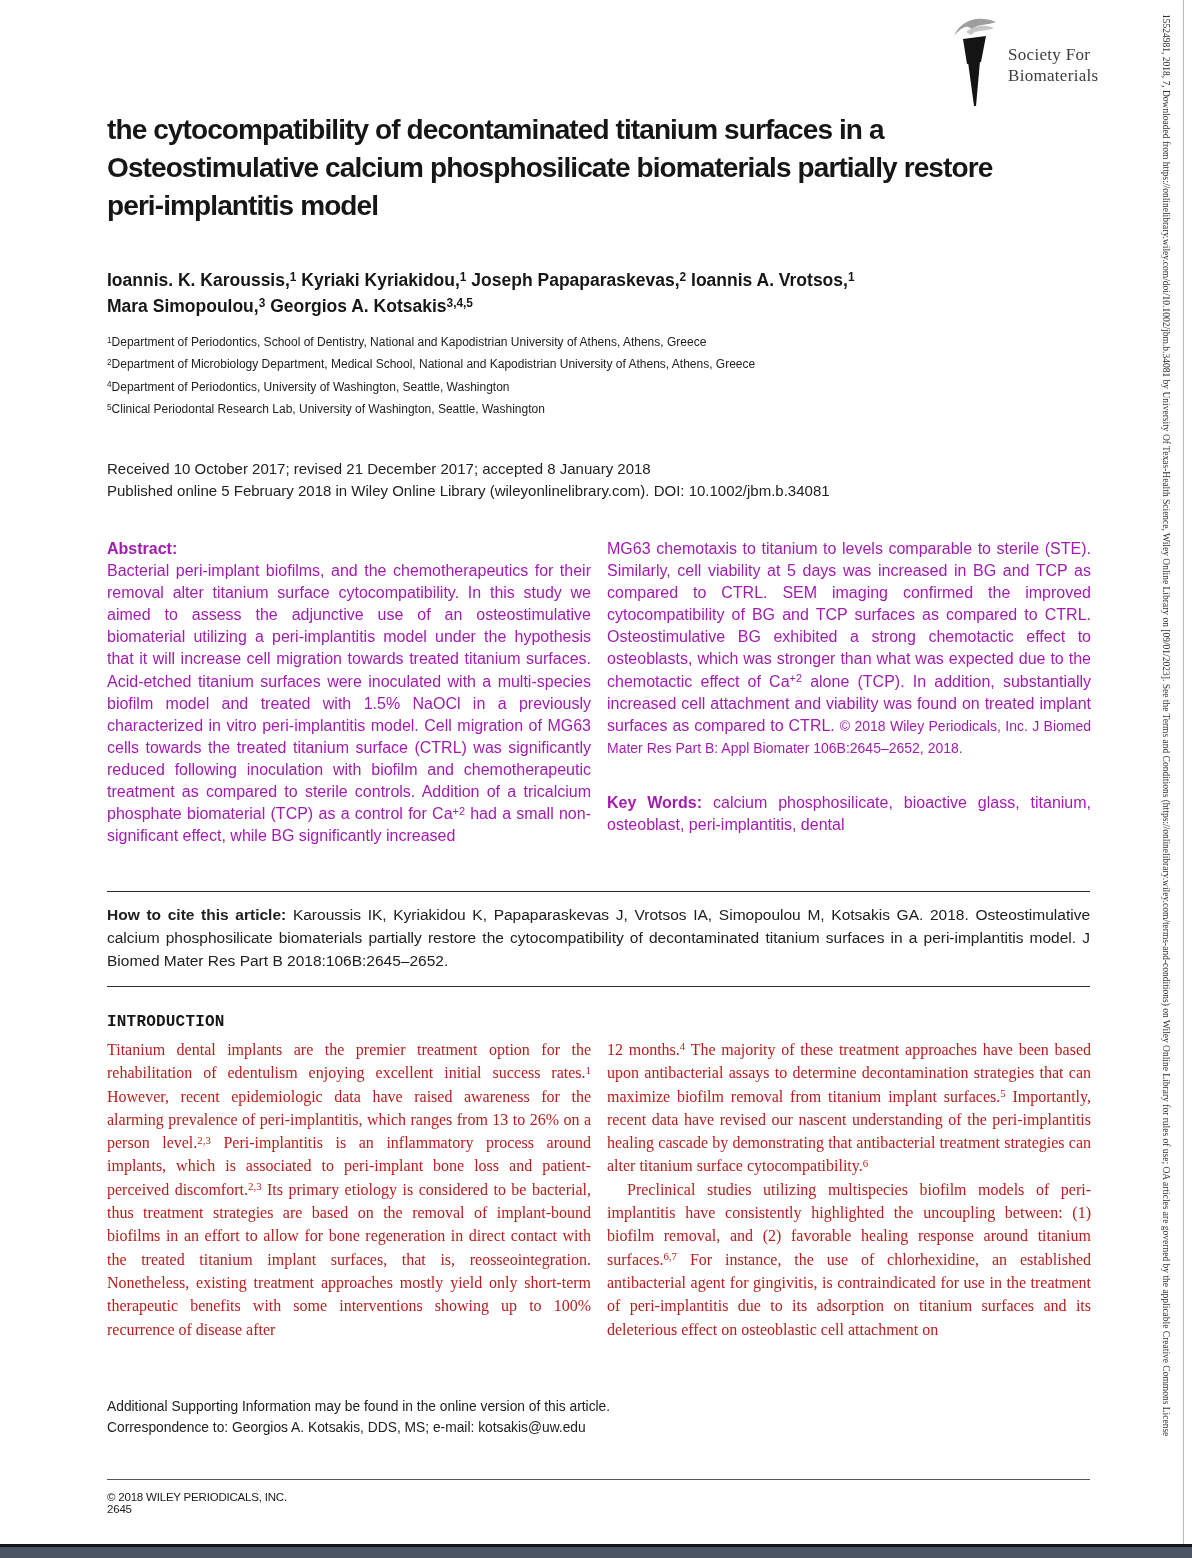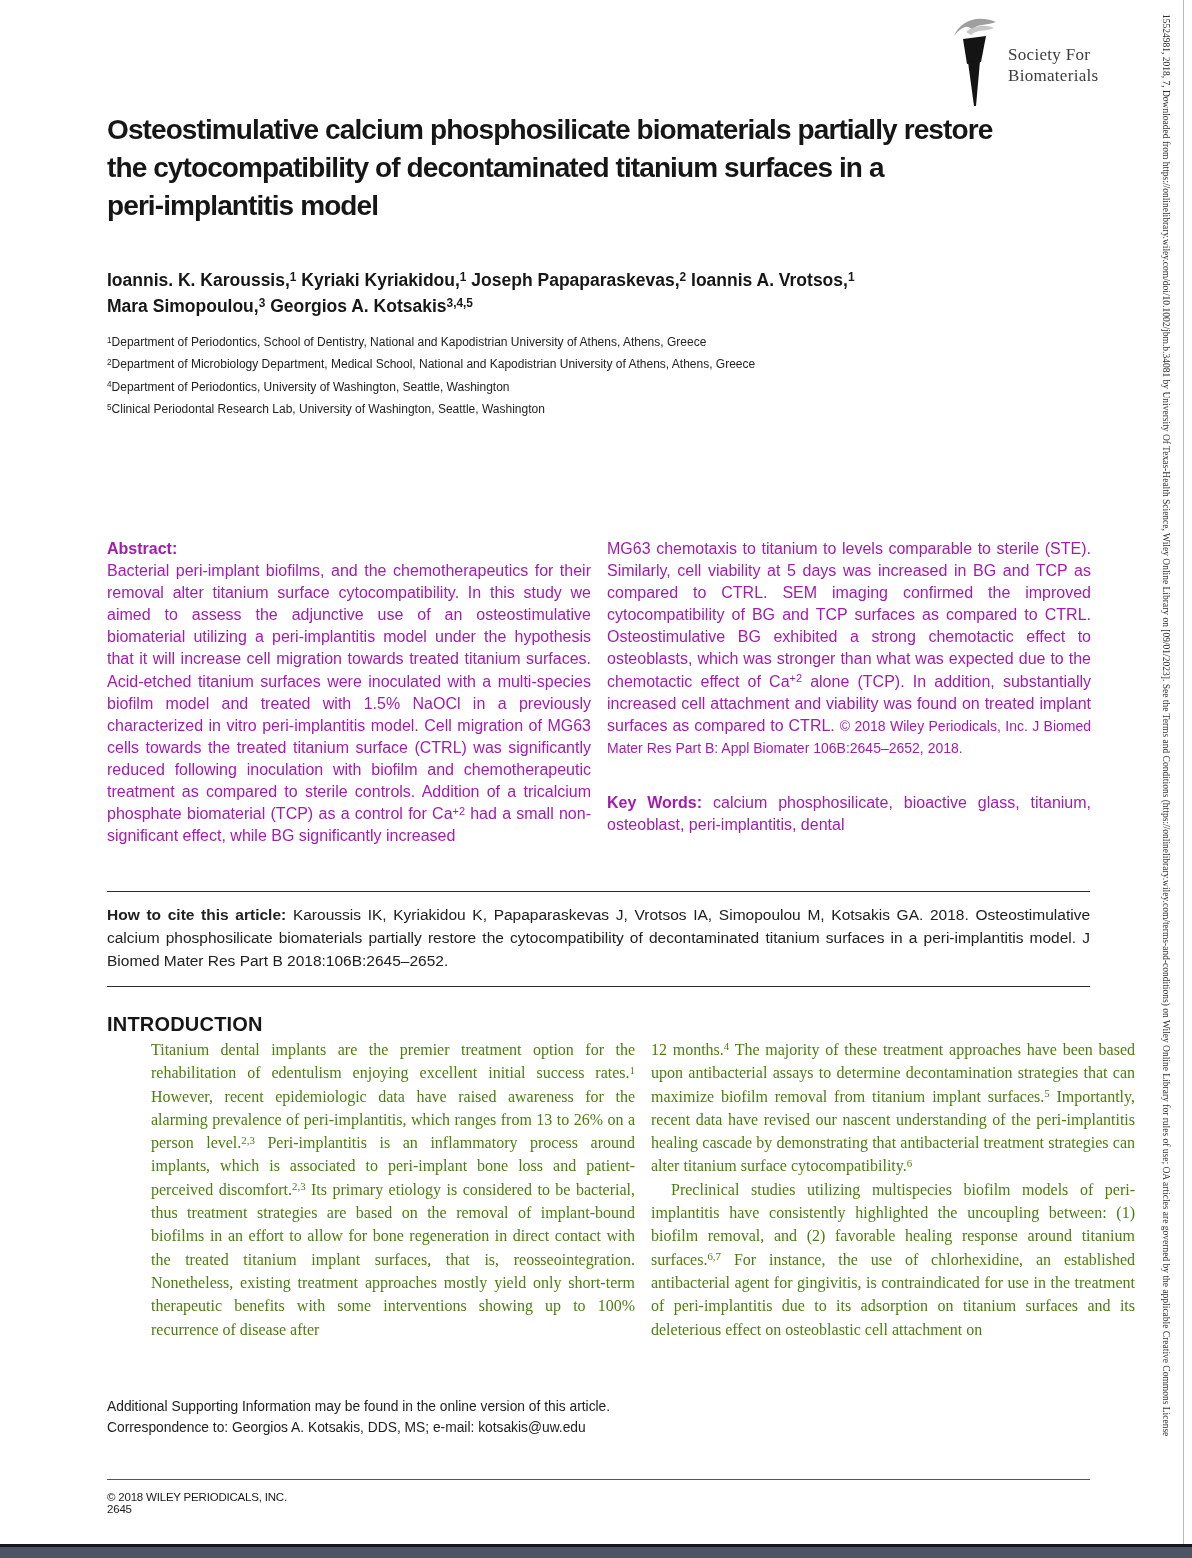--- a/index.html
+++ b/index.html
@@ -30,24 +30,24 @@
   .run-b{font-weight:bold;}
   .run-cite{font-size:14px;}
   
   .rule{position:absolute;left:107px;width:983px;height:0;border-top:1.6px solid #2b2b2b;}
   .rule-1{top:891px;} .rule-2{top:986px;}
   .rule-footer{top:1479px;border-top:1px solid #555;}
   
   .citebox{position:absolute;left:107px;top:903px;width:983px;font-size:15.5px;
            line-height:23px;text-align:justify;color:#202020;}
   
-  .intro-head{position:absolute;left:107px;top:1013px;font-weight:bold;font-size:20px;
-              letter-spacing:.2px;color:#161616;}
+  .intro-head{position:absolute;left:107px;top:1013px;font-weight:bold;font-size:16px;
+              letter-spacing:.2px;color:#161616;font-family:Liberation Mono, monospace;}
   .intro{top:1038px;font-family:"Liberation Serif",serif;font-size:16px;line-height:23.3px;
-         text-align:justify;color:#4d7c0f;margin-left:44px;}
+         text-align:justify;color:#b91c1c;}
   .intro p{margin:0;}
   .intro p.indent{text-indent:20px;}
   
   .footnotes{position:absolute;left:107px;top:1396px;font-size:13.8px;line-height:21px;color:#222;}
   
   .footer{position:absolute;left:107px;top:1491px;width:983px;display:flex;
           justify-content:space-between;font-size:11.5px;letter-spacing:-0.2px;color:#1a1a1a;flex-direction:column;}
   
   .sidebar{position:absolute;left:1171px;top:14px;transform:rotate(90deg);transform-origin:0 0;
            font-family:"Liberation Serif",serif;font-size:9.5px;color:#303030;
@@ -70,37 +70,41 @@
         <polygon points="18,50 30,49 26,94 24,94" fill="#141414"></polygon>
       </svg>
     </span>
     <div class="logo-text">
       <div>Society For</div>
       <div>Biomaterials</div>
     </div>
   </div>
 
   <div class="title">
+    <div>the cytocompatibility of decontaminated titanium surfaces in a</div>
     <div>Osteostimulative calcium phosphosilicate biomaterials partially restore</div>
-    <div>the cytocompatibility of decontaminated titanium surfaces in a</div>
     <div>peri-implantitis model</div>
   </div>
 
   <div class="authors">
     <div><span>Ioannis. K. Karoussis,</span><span class="run-sup">1</span><span> Kyriaki Kyriakidou,</span><span class="run-sup">1</span><span> Joseph Papaparaskevas,</span><span class="run-sup">2</span><span> Ioannis A. Vrotsos,</span><span class="run-sup">1</span></div>
     <div><span>Mara Simopoulou,</span><span class="run-sup">3</span><span> Georgios A. Kotsakis</span><span class="run-sup">3,4,5</span></div>
   </div>
 
   <div class="affils">
     <div><span class="run-sup">1</span><span>Department of Periodontics, School of Dentistry, National and Kapodistrian University of Athens, Athens, Greece</span></div>
     <div><span class="run-sup">2</span><span>Department of Microbiology Department, Medical School, National and Kapodistrian University of Athens, Athens, Greece</span></div>
     <div><span class="run-sup">4</span><span>Department of Periodontics, University of Washington, Seattle, Washington</span></div>
     <div><span class="run-sup">5</span><span>Clinical Periodontal Research Lab, University of Washington, Seattle, Washington</span></div>
   </div>
 
+  <div class="received">
+    <div>Received 10 October 2017; revised 21 December 2017; accepted 8 January 2018</div>
+    <div>Published online 5 February 2018 in Wiley Online Library (wileyonlinelibrary.com). DOI: 10.1002/jbm.b.34081</div>
+  </div>
 
   <div class="col-left abs">
     <div class="abs-head">Abstract:</div>
     <div><span>Bacterial peri-implant biofilms, and the chemotherapeutics for their removal alter titanium surface cytocompatibility. In this study we aimed to assess the adjunctive use of an osteostimulative biomaterial utilizing a peri-implantitis model under the hypothesis that it will increase cell migration towards treated titanium surfaces. Acid-etched titanium surfaces were inoculated with a multi-species biofilm model and treated with 1.5% NaOCl in a previously characterized </span><span class="run-i">in vitro</span><span> peri-implantitis model. Cell migration of MG63 cells towards the treated titanium surface (CTRL) was significantly reduced following inoculation with biofilm and chemotherapeutic treatment as compared to sterile controls. Addition of a tricalcium phosphate biomaterial (TCP) as a control for Ca</span><span class="run-sup">+2</span><span> had a small non-significant effect, while BG significantly increased</span></div>
   </div>
   <div class="col-right abs">
     <div><span>MG63 chemotaxis to titanium to levels comparable to sterile (STE). Similarly, cell viability at 5 days was increased in BG and TCP as compared to CTRL. SEM imaging confirmed the improved cytocompatibility of BG and TCP surfaces as compared to CTRL. Osteostimulative BG exhibited a strong chemotactic effect to osteoblasts, which was stronger than what was expected due to the chemotactic effect of Ca</span><span class="run-sup">+2</span><span> alone (TCP). In addition, substantially increased cell attachment and viability was found on treated implant surfaces as compared to CTRL. </span><span class="run-cite">© 2018 Wiley Periodicals, Inc. J Biomed Mater Res Part B: Appl Biomater 106B:2645–2652, 2018.</span></div>
     <div class="keywords"><span class="run-b">Key Words:</span><span> calcium phosphosilicate, bioactive glass, titanium, osteoblast, peri-implantitis, dental</span></div>
   </div>
 

